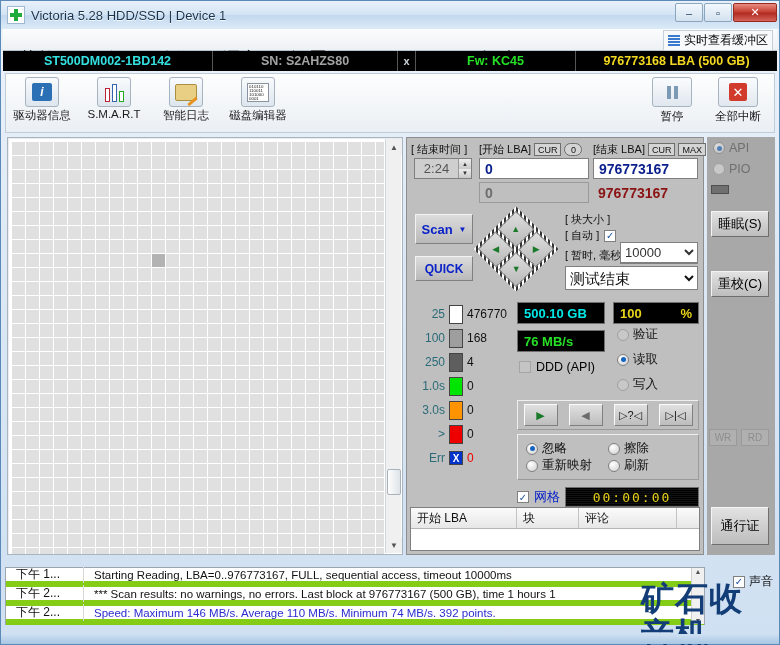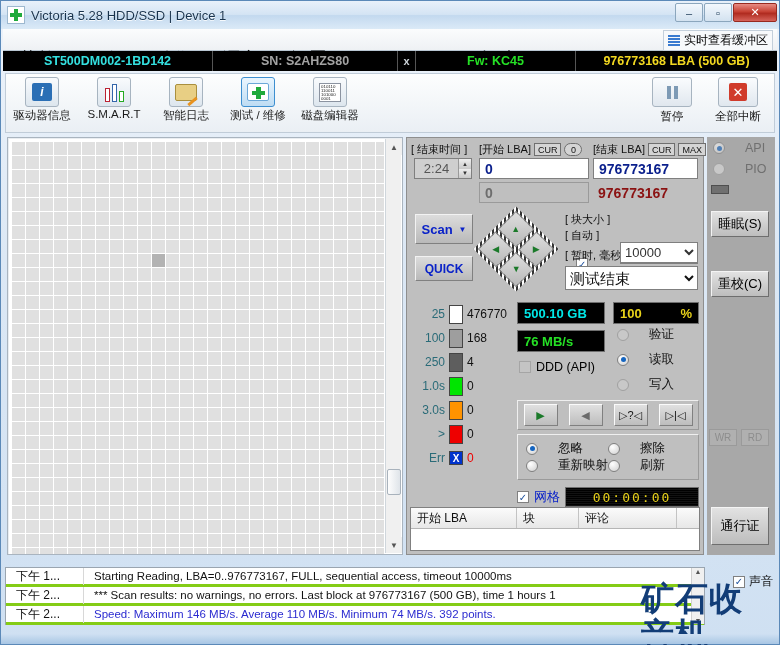--- a/index.html
+++ b/index.html
@@ -219,21 +219,21 @@
   .stat { display:flex; align-items:center; gap:4px; height:24px; }
   .stat .t { width:32px; text-align:right; font-size:12px; color:#2a6b78; }
   .stat .sw { width:14px; height:19px; border:1px solid #444; }
   .stat .n { font-size:12px; color:#111; }
 
   .lcd {
     background:#000; border:1px solid #6f6f6f; height:22px;
     display:flex; align-items:center; padding:0 6px;
     font-weight:bold; font-size:13px;
   }
-  .radio { display:flex; align-items:center; gap:20px; font-size:12.5px; color:#111; }
+  .radio { display:flex; align-items:center; gap:4px; font-size:12.5px; color:#111; }
   .rd { width:12px;height:12px;border-radius:50%;border:1px solid #808080;
     background:radial-gradient(circle at 35% 30%,#fff,#cfcfcf); display:block; position:relative; }
   .rd.on::after{content:"";position:absolute;left:2.5px;top:2.5px;width:5px;height:5px;border-radius:50%;background:#1565c0;}
   .rd.dis { background:#c8c8c8; border-color:#a0a0a0; }
   .cb { width:12px;height:12px;border:1px solid #808080;background:#fff;display:inline-flex;
         align-items:center;justify-content:center;font-size:10px;color:#1b4f9c; }
   .cb.dis { background:#c4c4c4; border-color:#a5a5a5; }
 
   .tbtn {
     width:34px;height:22px;border:1px solid #808080;
@@ -266,21 +266,21 @@
     background:linear-gradient(to bottom,#e2e2e2,#bdbdbd);
     display:flex;align-items:center;justify-content:center;font-size:13px;color:#000;
   }
   .sbtn.dis { color:#8d8d8d; background:#b0b0b0; border-color:#9a9a9a; }
 
   
   #logpanel {
     position:absolute; left:4px; top:566px; width:700px; height:58px;
     background:#fff; border:1px solid #9aa5b0;
   }
-  .logrow { display:flex; height:19px; align-items:center; border-bottom:3px solid #84cc16; }
+  .logrow { display:flex; height:19px; align-items:center; border-bottom:6px solid #84cc16; }
   .logrow .ts { width:78px; padding-left:10px; font-size:12px; color:#111; border-right:1px solid #d8d8d8; }
   .logrow .msg { padding-left:10px; font-size:11.5px; white-space:nowrap; overflow:hidden; }
   #logscroll { position:absolute; right:0; top:0; width:13px; height:56px; background:#f0f0f0;
     border-left:1px solid #d0d0d0; display:flex; flex-direction:column; justify-content:space-between;
     align-items:center; font-size:7px; color:#555; }
 
   #soundbox { position:absolute; right:6px; top:572px; display:flex; align-items:center; gap:4px;
     font-size:12px; color:#111; }
 
   
@@ -348,26 +348,20 @@
             <s style="height:11px;border-color:#2a2"></s>
           </span>
       </div>
       <div class="lbl">S.M.A.R.T</div>
     </div>
     <div class="tool">
       <div class="glyph">
           <span class="ic-folder"></span>
         </div>
       <div class="lbl">智能日志</div>
-    </div>
-    <div class="tool active">
-      <div class="glyph">
-          <span class="ic-cross"></span>
-        </div>
-      <div class="lbl">测试 / 维修</div>
     </div>
     <div class="tool">
       <div class="glyph">
         <span class="ic-hex">010110<br>110011<br>101000<br>0001</span>
       </div>
       <div class="lbl">磁盘编辑器</div>
     </div>
 
     <div id="toolbar-right">
       <div class="tool2">
@@ -1256,21 +1250,21 @@
         <div>
             <i>◀</i>
           </div>
         <div>
             <i>▼</i>
           </div>
       </div>
     </div>
 
     <div style="position:absolute;left:158px;top:74px;" class="lbl-sm">[ 块大小 ]</div>
-    <div style="position:absolute;left:158px;top:90px;display:flex;align-items:center;gap:15px;flex-direction:column;">
+    <div style="position:absolute;left:158px;top:90px;display:flex;align-items:center;gap:5px;">
       <span class="lbl-sm">[ 自动 ]</span>
       <span class="cb">✓</span>
     </div>
     <select class="sel" style="position:absolute;left:213px;top:72px;width:78px;margin-top:33px;">
       <option>2048</option>
     </select>
 
     <div style="position:absolute;left:158px;top:110px;" class="lbl-sm">[ 暂时, 毫秒]</div>
     <select class="sel" style="position:absolute;left:213px;top:104px;width:78px;">
       <option>10000</option>

